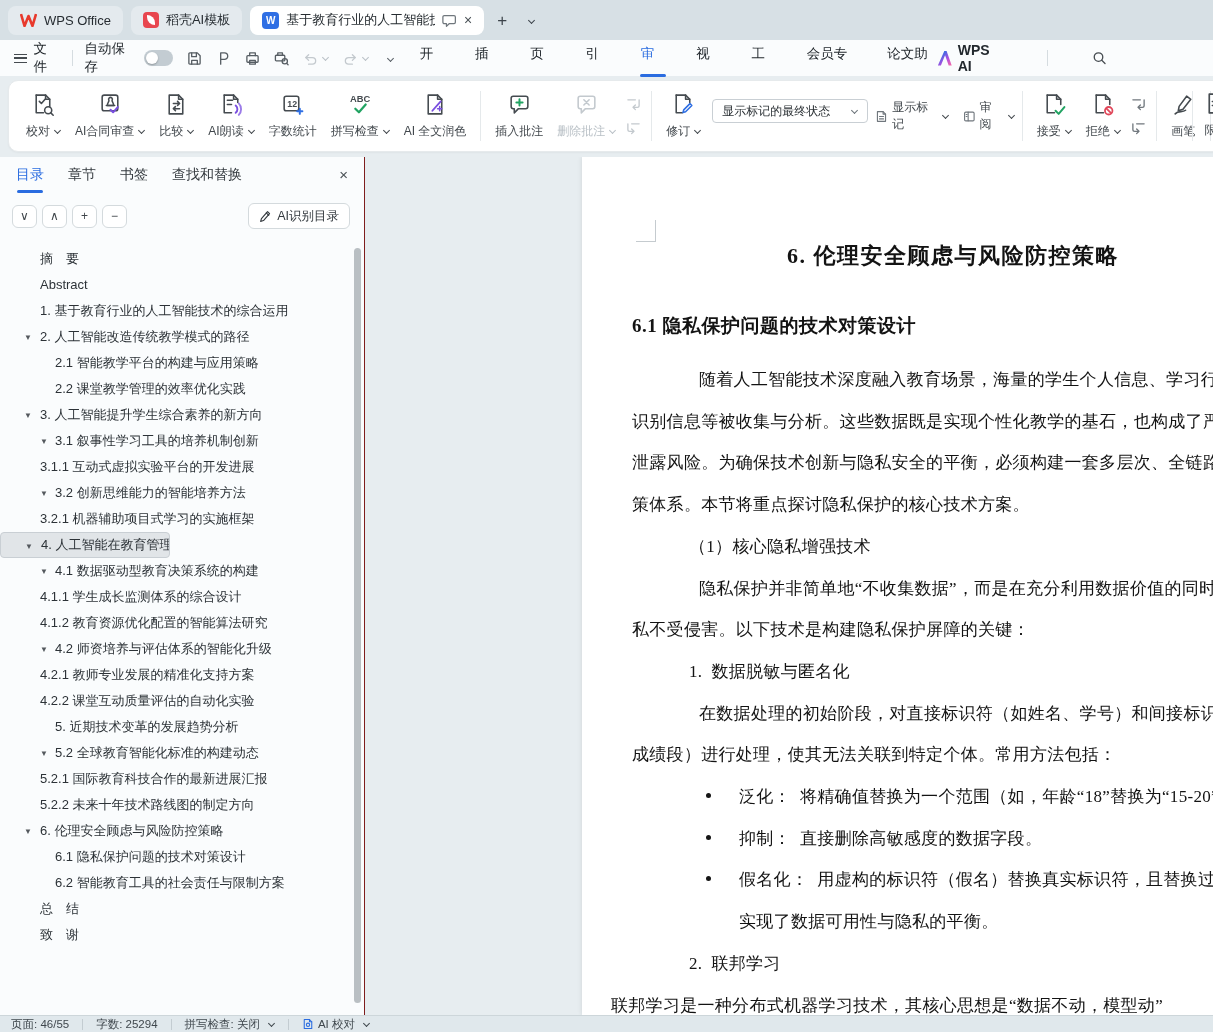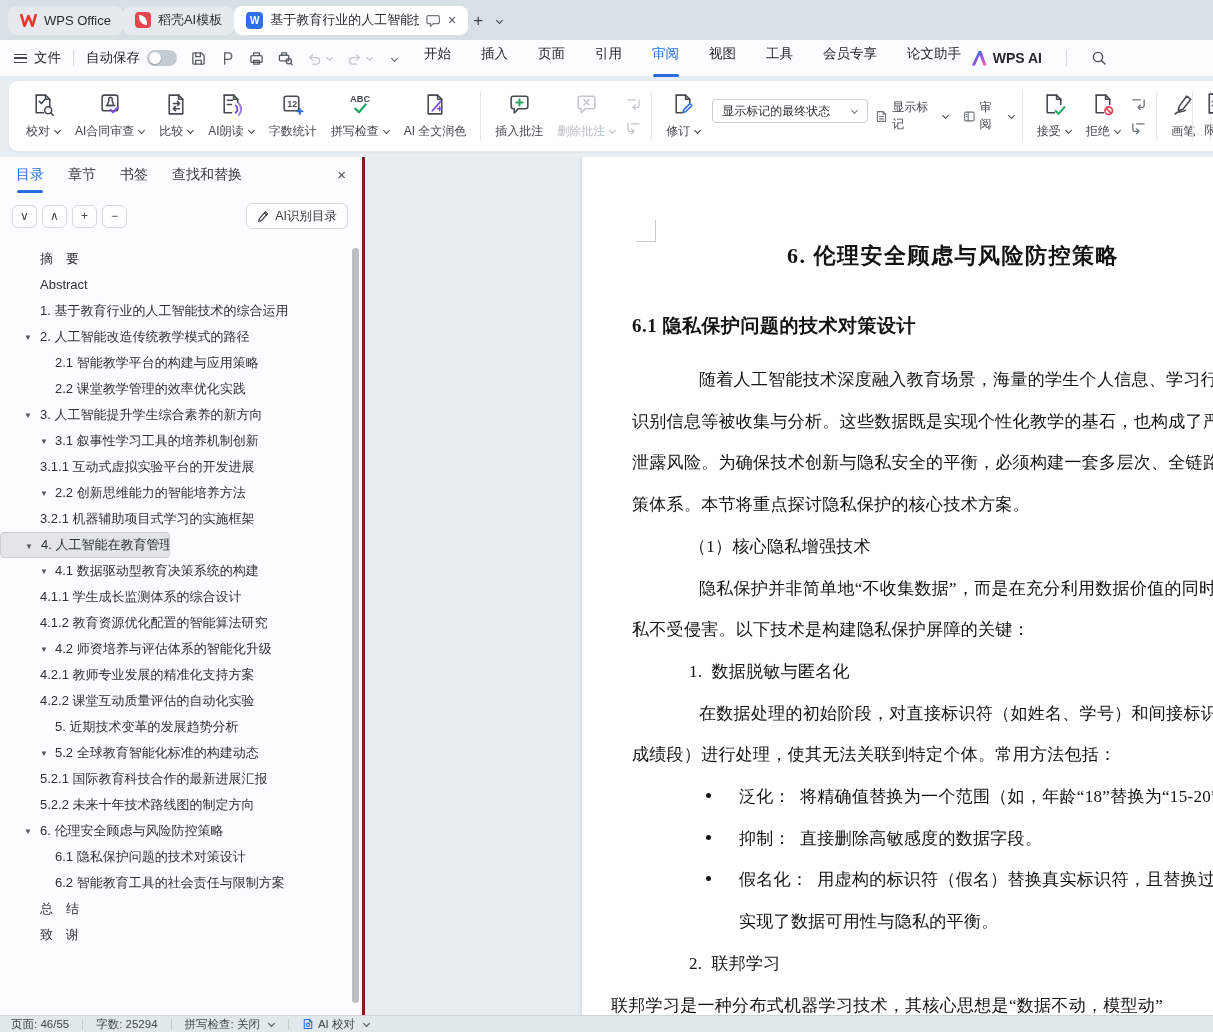--- a/index.html
+++ b/index.html
@@ -2,21 +2,21 @@
 <html><head>
 <meta charset="utf-8">
 <style>
   *{margin:0;padding:0;box-sizing:border-box}
   html,body{width:1213px;height:1032px}
   body{position:relative;overflow:hidden;background:#e7edf0;
        font-family:"Liberation Sans","DejaVu Sans",sans-serif;color:#23292e}
 
   
   .tabbar{position:absolute;left:0;top:0;width:100%;height:40px;background:#d7e0e5;
-          display:flex;align-items:center;padding-left:8px;}
+          display:flex;align-items:center;padding-left:8px;gap:8px}
   .tab{height:29px;border-radius:8px;background:#e4eaee;display:flex;align-items:center;
        gap:7px;padding:0 12px;font-size:13px;color:#262c31;flex:none}
   .tab.active{background:#fff;width:234px}
   .tab .ttl{white-space:nowrap;overflow:hidden;flex:1}
   .ticon{width:17px;height:17px;border-radius:4px;background:#2f6fe4;color:#fff;
          font-size:10px;font-weight:bold;display:flex;align-items:center;justify-content:center;flex:none}
   .docer{width:16px;height:16px;border-radius:4px;background:#e8464f;position:relative;flex:none}
   .docer i{position:absolute;left:4px;top:3px;width:8px;height:10px;background:#fff;
            border-radius:0 8px 0 8px;display:block}
   .tadd{font-size:17px;color:#3c434a;padding:0 5px;line-height:29px}
@@ -36,21 +36,21 @@
   .toggle::after{content:"";position:absolute;left:2px;top:2px;width:12px;height:12px;border-radius:50%;
                  background:#fff;box-shadow:0 1px 2px rgba(0,0,0,.25)}
   .qa{display:flex;align-items:center;gap:14px;margin-left:14px;color:#565d63}
   .qa svg{display:block}
   .dis{color:#b9c0c6}
   .menus{display:flex;align-items:center;gap:30px;margin-left:26px}
   .menu{position:relative;height:44px;line-height:36px;cursor:default}
   .menu.act{color:#2a6ce0}
   .menu.act::after{content:"";position:absolute;left:50%;transform:translateX(-50%);bottom:3px;
                    width:26px;height:3px;border-radius:2px;background:#2a6ce0}
-  .mright{margin-left:auto;margin-right:92px;display:flex;align-items:center;gap:12px}
+  .mright{margin-left:auto;margin-right:92px;display:flex;align-items:center;gap:32px}
   .ailogo{width:15px;height:15px;background:linear-gradient(135deg,#2f6fe4 20%,#b14fe0 60%,#ff6f9f);
           clip-path:polygon(0 100%,48% 0,62% 0,100% 100%,78% 100%,52% 32%,22% 100%)}
   .ailab{font-weight:bold;font-size:14px}
 
   
   .ribbonwrap{position:absolute;left:8px;top:80px;width:1330px;height:72px;background:#fff;
               border:1px solid #e6eaec;border-radius:10px;display:flex;align-items:center;
               padding:0 10px;box-shadow:0 1px 2px rgba(0,0,0,.04)}
   .rb{display:flex;flex-direction:column;align-items:center;justify-content:center;gap:6px;
       padding:0 7px;font-size:12px;color:#41474c;white-space:nowrap}
@@ -71,21 +71,21 @@
   .cvt{display:flex;flex-direction:column;gap:5px;position:relative;padding:0 12px 0 2px}
   .cvrow{display:flex;align-items:center;font-size:12px;color:#41474c}
   .cvchar{font-size:14px;font-weight:bold;margin-right:1px}
   .cvarr{font-size:9px;margin:6px 3px 0 -1px}
   .corner{position:absolute;right:2px;bottom:-6px;width:6px;height:6px;
           border-right:1px solid #8a9198;border-bottom:1px solid #8a9198}
   .grp-restrict{position:absolute;left:1188px;top:10px}
 
   
   .sidebar{position:absolute;left:0;top:157px;width:365px;bottom:17px;background:#fafcfd;
-           border-right:3px solid #7f1d1d}
+           border-right:1px solid #7f1d1d}
   .sbtabs{position:absolute;left:16px;top:9px;right:14px;display:flex;gap:24px;font-size:14px;color:#33393e}
   .sbtab{position:relative;padding-bottom:9px}
   .sbtab.act{color:#2a6ce0}
   .sbtab.act::after{content:"";position:absolute;left:50%;transform:translateX(-50%);bottom:0;
                     width:26px;height:3px;border-radius:2px;background:#2a6ce0}
   .sbclose{margin-left:auto;font-size:15px;color:#4a5156}
   .sbtools{position:absolute;left:12px;right:14px;top:46px;display:flex;gap:5px;align-items:center}
   .tbtn{width:25px;height:23px;border:1px solid #d4dadd;border-radius:6px;background:#fff;
         font-size:12px;color:#41474c;display:flex;align-items:center;justify-content:center}
   .aibtn{margin-left:auto;height:26px;border:1px solid #d4dadd;border-radius:6px;background:#fff;
@@ -509,21 +509,21 @@
   <div class="toc" id="toc">
       <div class="trow lv0"><span>摘　要</span></div>
       <div class="trow lv0"><span>Abstract</span></div>
       <div class="trow lv0"><span>1. 基于教育行业的人工智能技术的综合运用</span></div>
       <div class="trow lv0"><span class="tarr">▼</span><span>2. 人工智能改造传统教学模式的路径</span></div>
       <div class="trow lv1"><span>2.1 智能教学平台的构建与应用策略</span></div>
       <div class="trow lv1"><span>2.2 课堂教学管理的效率优化实践</span></div>
       <div class="trow lv0"><span class="tarr">▼</span><span>3. 人工智能提升学生综合素养的新方向</span></div>
       <div class="trow lv1"><span class="tarr">▼</span><span>3.1 叙事性学习工具的培养机制创新</span></div>
       <div class="trow lv2"><span>3.1.1 互动式虚拟实验平台的开发进展</span></div>
-      <div class="trow lv1"><span class="tarr">▼</span><span>2.2 创新思维能力的智能培养方法</span></div>
+      <div class="trow lv1"><span class="tarr">▼</span><span>3.2 创新思维能力的智能培养方法</span></div>
       <div class="trow lv2"><span>3.2.1 机器辅助项目式学习的实施框架</span></div>
       <div class="trow lv0 sel">
         <span class="tarr">▼</span>
         <span>4. 人工智能在教育管理中的深度渗透</span>
       </div>
       <div class="trow lv1"><span class="tarr">▼</span><span>4.1 数据驱动型教育决策系统的构建</span></div>
       <div class="trow lv2"><span>4.1.1 学生成长监测体系的综合设计</span></div>
       <div class="trow lv2"><span>4.1.2 教育资源优化配置的智能算法研究</span></div>
       <div class="trow lv1"><span class="tarr">▼</span><span>4.2 师资培养与评估体系的智能化升级</span></div>
       <div class="trow lv2"><span>4.2.1 教师专业发展的精准化支持方案</span></div>

